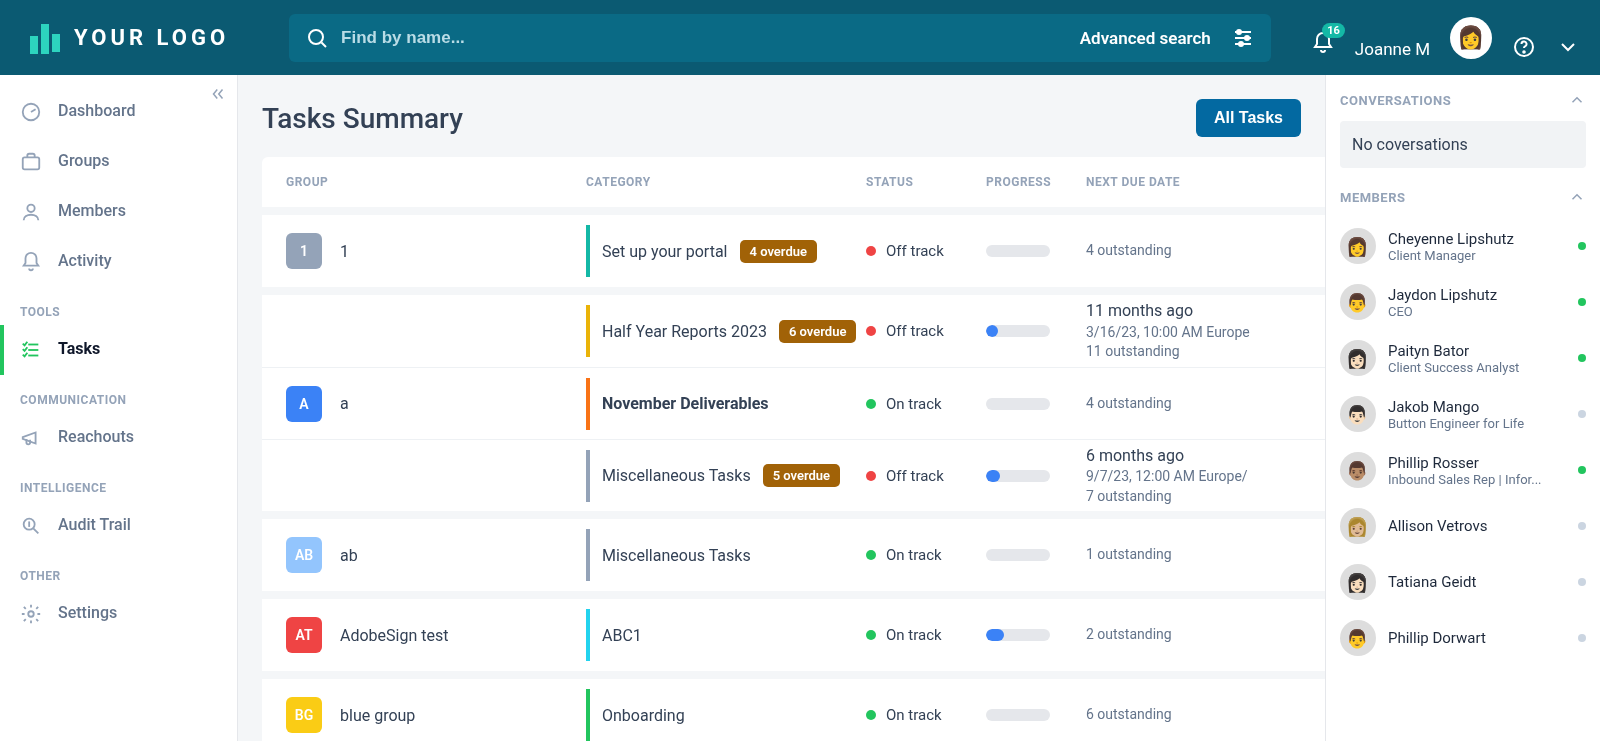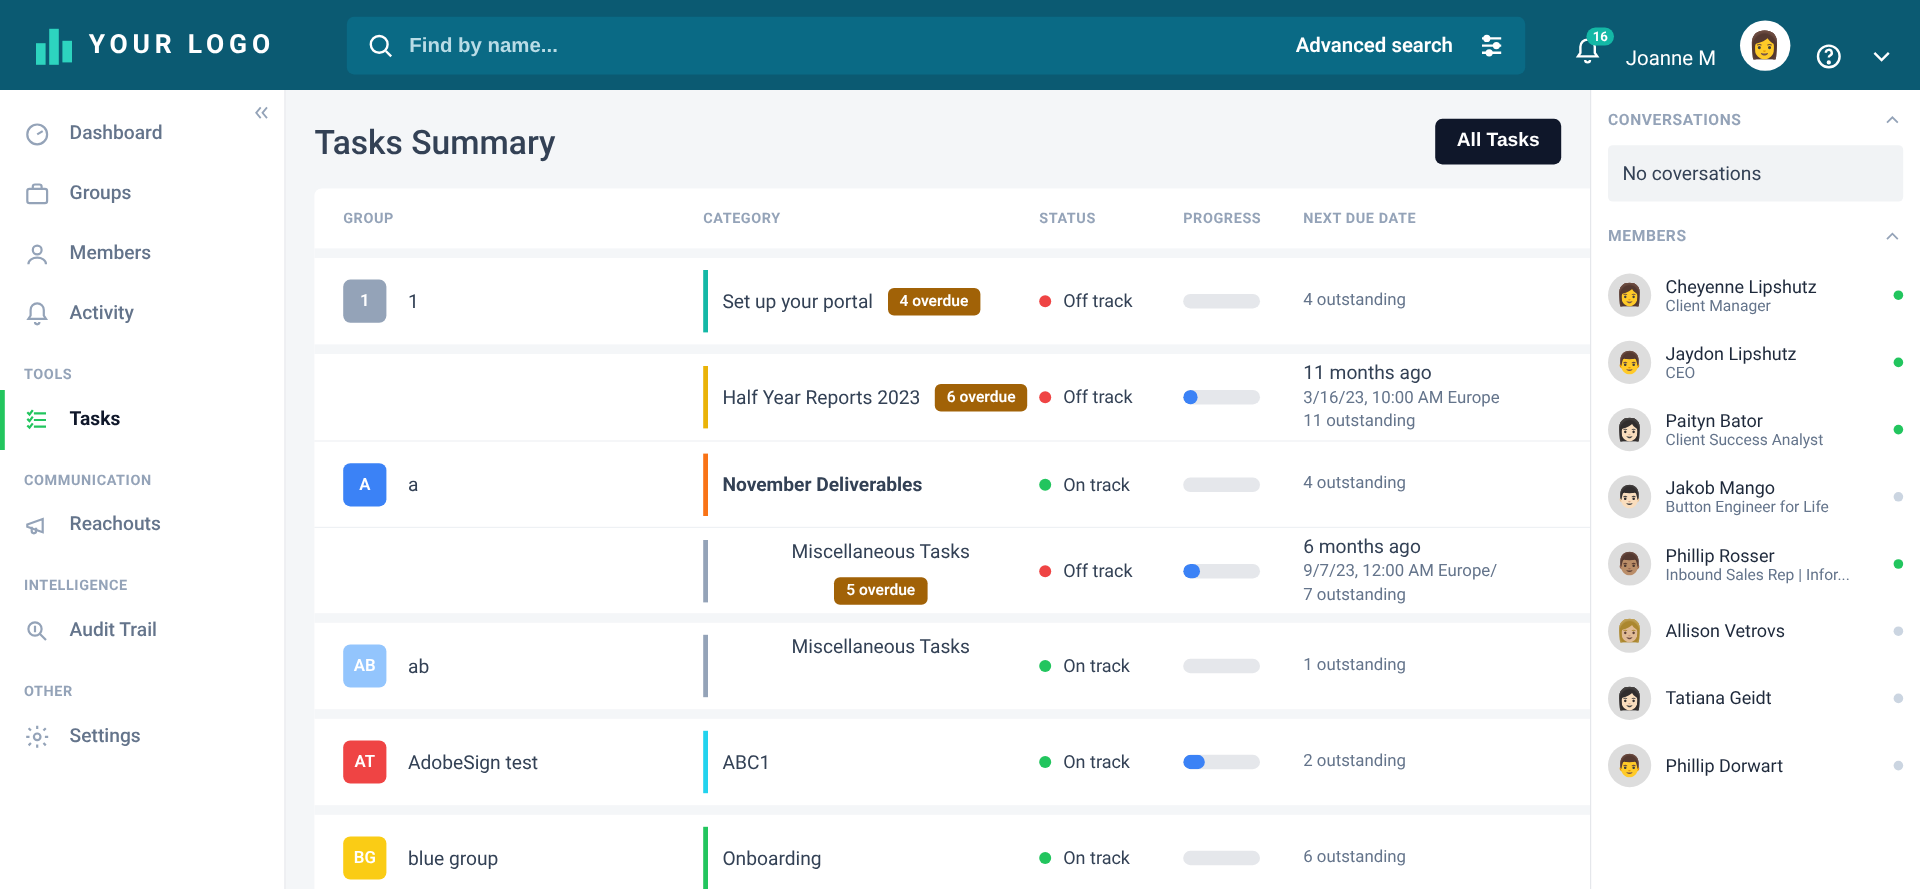--- a/index.html
+++ b/index.html
@@ -71,21 +71,21 @@
   }
   .nav-item.active { color:#0f172a; font-weight:700; border-left:4px solid #22c55e; padding-left:16px; }
   .nav-item.active .nav-icn { stroke:#22c55e; }
   .nav-icn { width:22px; height:22px; stroke:#94a3b8; fill:none; stroke-width:2; }
   .sect { font-size:12px; font-weight:700; letter-spacing:0.5px; color:#94a3b8; padding:18px 20px 6px; }
 
   .main { flex:1; padding:24px 0 0 24px; overflow:hidden; }
   .main-head { display:flex; align-items:center; justify-content:space-between; padding-right:24px; margin-bottom:20px;}
   .page-title { font-size:28px; font-weight:500; color:#334155; }
   .all-tasks-btn {
-    background:#0f172a; color:#fff; font-weight:600; font-size:16px;
+    background:#0369a1; color:#fff; font-weight:600; font-size:16px;
     padding:10px 18px; border:none; border-radius:6px; cursor:pointer;
   }
 
   .table { background:#fff; border-radius:6px 0 0 0; }
   .thead, .row {
     display:grid;
     grid-template-columns: 300px 280px 120px 100px 1fr;
     align-items:center;
   }
   .thead { padding:18px 24px; font-size:12px; font-weight:700; letter-spacing:0.5px; color:#94a3b8; }
@@ -95,21 +95,21 @@
   .group-cell { display:flex; align-items:center; gap:18px; }
   .group-chip {
     width:36px; height:36px; border-radius:6px; display:flex; align-items:center; justify-content:center;
     color:#fff; font-weight:600; font-size:14px;
   }
   .group-name { font-size:16px; color:#334155; }
   .cat-cell { display:flex; align-items:center; gap:12px; border-left:4px solid transparent; padding-left:12px; height:52px;}
   .cat-cell.teal   { border-color:#14b8a6; }
   .cat-cell.yellow { border-color:#eab308; }
   .cat-cell.orange { border-color:#f97316;font-weight:bold; }
-  .cat-cell.gray   { border-color:#94a3b8;flex-direction:column; }
+  .cat-cell.gray   { border-color:#94a3b8; }
   .cat-cell.cyan   { border-color:#22d3ee; }
   .cat-cell.green  { border-color:#22c55e; }
   .cat-name { font-size:16px; color:#334155; }
   .overdue {
     background:#a16207; color:#fff; font-size:13px; font-weight:600;
     padding:4px 10px; border-radius:5px;
   }
   .status-cell { display:flex; align-items:center; gap:10px; font-size:15px; }
   .dot { width:10px; height:10px; border-radius:50%; display:inline-block; }
   .dot.red { background:#ef4444; }

